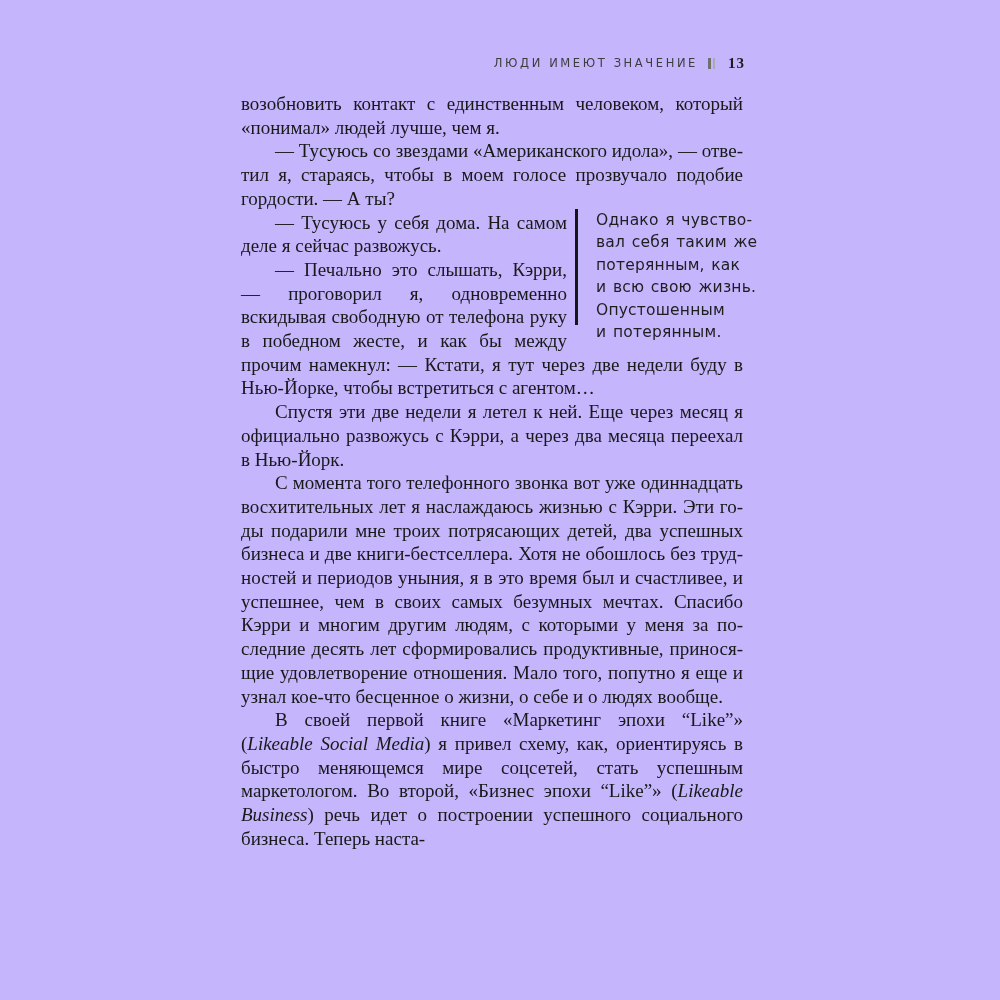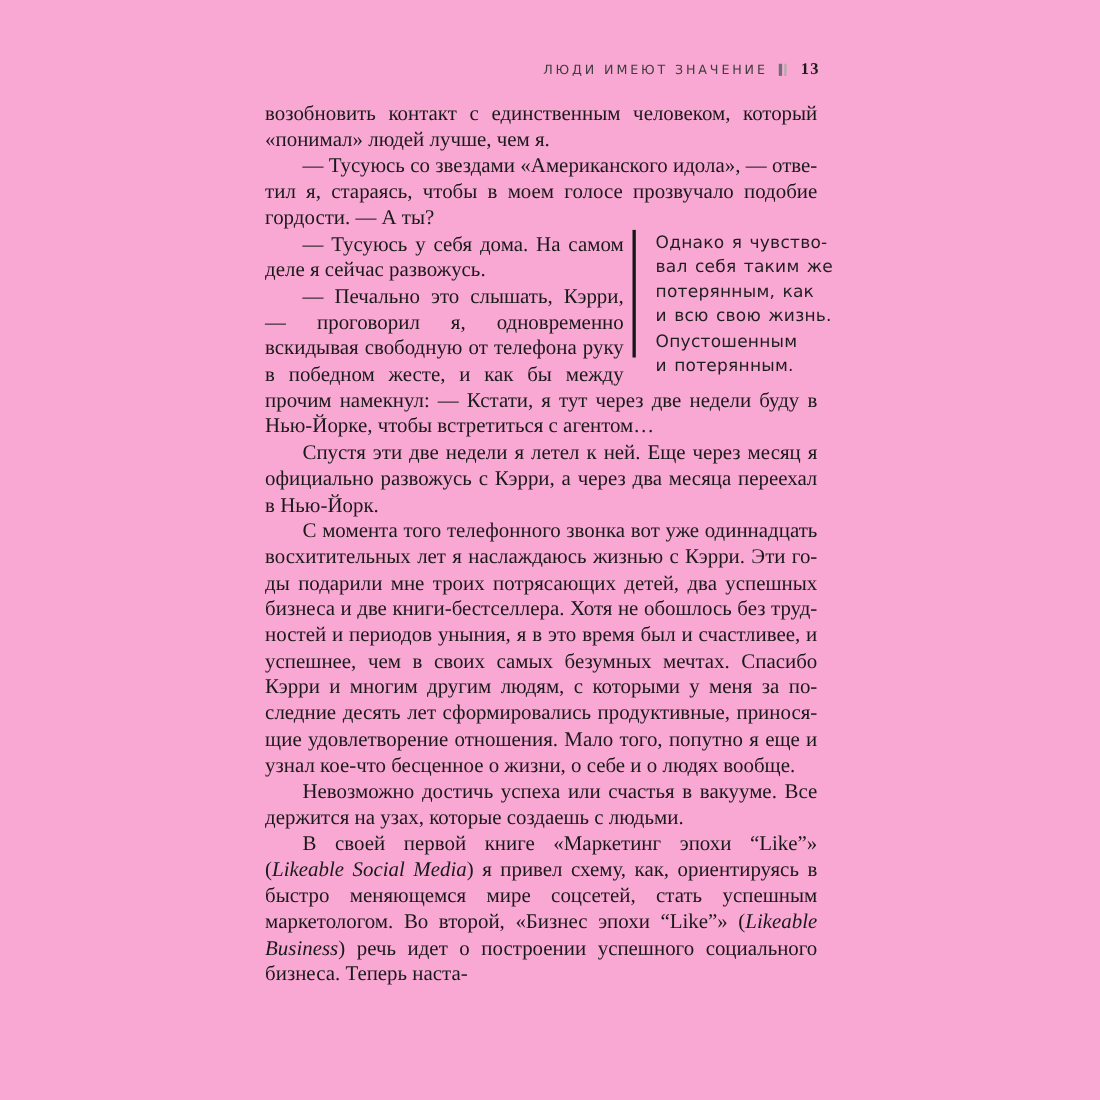--- a/index.html
+++ b/index.html
@@ -4,21 +4,21 @@
 <style>
   html, body { margin: 0; padding: 0; }
   body {
     width: 1000px; height: 1000px;
     background: #ffffff;
     font-family: "Liberation Serif", serif;
   }
   .page {
     position: relative;
     width: 1000px; height: 1000px;
-    background: #f9a8d4;
+    background: #c4b5fd;
     overflow: hidden;
   }
 
   
   .running-head {
     position: absolute;
     top: 55px; left: 243px; width: 502px; height: 16px;
     display: flex; justify-content: flex-end; align-items: center;
     font-family: "DejaVu Sans", sans-serif;
   }
@@ -99,17 +99,16 @@
           <div>и всю свою жизнь.</div>
           <div>Опустошенным</div>
           <div>и потерянным.</div>
         </div>
     </aside>
 
   <p><span>— Тусуюсь у себя дома. На самом деле я сейчас развожусь.</span></p>
       <p><span>— Печально это слышать, Кэр­ри, — проговорил я, одновременно вскидывая свободную от телефона руку в победном жесте, и как бы между прочим намекнул: — Кстати, я тут через две недели буду в Нью-Йорке, чтобы встретиться с агентом…</span></p>
       <p><span>Спустя эти две недели я летел к ней. Еще через месяц я официально развожусь с Кэрри, а через два месяца пере­ехал в Нью-Йорк.</span></p>
       <p><span>С момента того телефонного звонка вот уже одиннадцать восхитительных лет я наслаждаюсь жизнью с Кэрри. Эти го­ды подарили мне троих потрясающих детей, два успешных бизнеса и две книги-бестселлера. Хотя не обошлось без труд­ностей и периодов уныния, я в это время был и счастливее, и успешнее, чем в своих самых безумных мечтах. Спасибо Кэрри и многим другим людям, с которыми у меня за по­следние десять лет сформировались продуктивные, принося­щие удовлетворение отношения. Мало того, попутно я еще и узнал кое-что бесценное о жизни, о себе и о людях вообще.</span></p>
-      <p><span>Невозможно достичь успеха или счастья в вакууме. Все держится на узах, которые создаешь с людьми.</span></p>
       <p><span>В своей первой книге «Маркетинг эпохи “Like”» (</span><em>Likeable Social Media</em><span>) я привел схему, как, ориентируясь в быстро меняющемся мире соцсетей, стать успешным маркетологом. Во второй, «Бизнес эпохи “Like”» (</span><em>Likeable Business</em><span>) речь идет о построении успешного социального бизнеса. Теперь наста-</span></p>
     </main>
 
 </div>
 
 </body></html>

